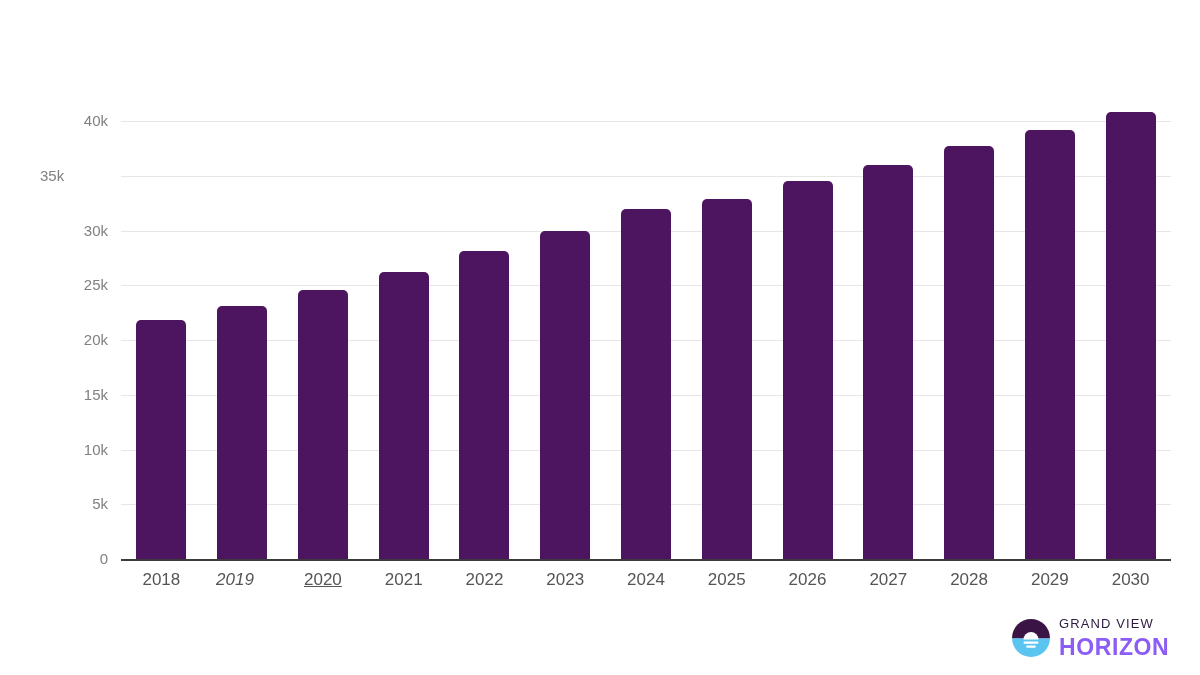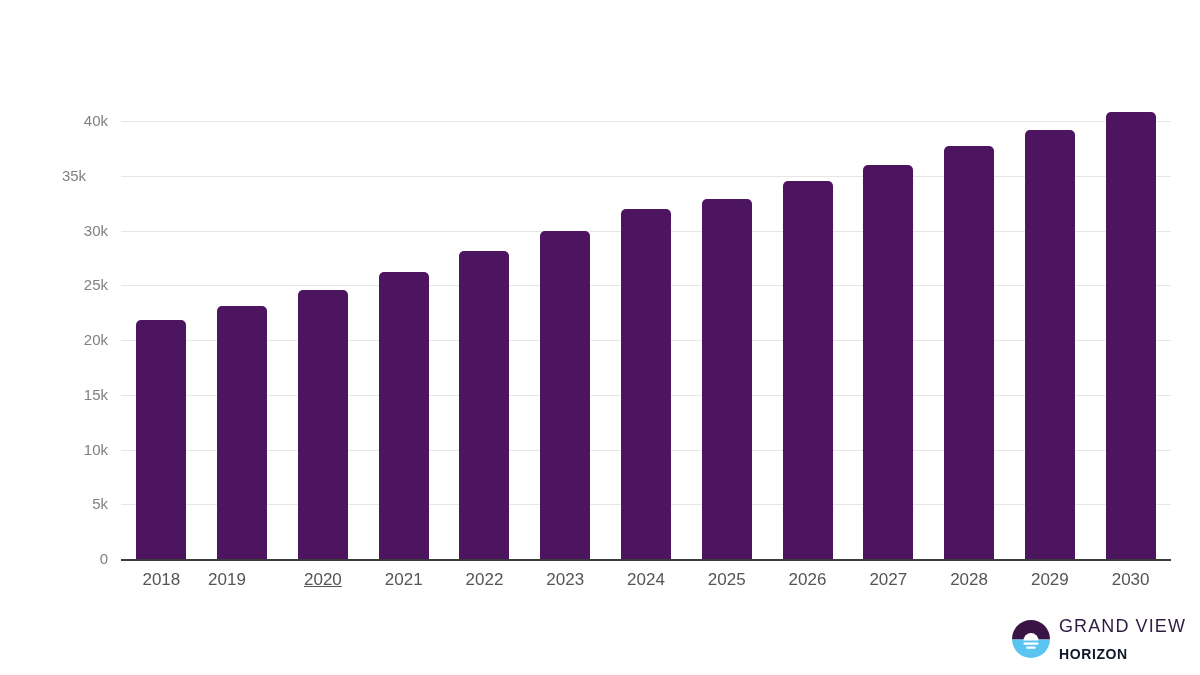--- a/index.html
+++ b/index.html
@@ -131,31 +131,31 @@
     height: 38px;
     flex: 0 0 38px;
   }
   #logo-text {
     display: flex;
     flex-direction: column;
     justify-content: center;
     line-height: 1;
   }
   #logo-line1 {
-    font-size: 18px;
+    font-size: 13px;
     letter-spacing: 1.1px;
     color: #2d1b40;
     font-weight: normal;
   }
   #logo-line2 {
-    font-size: 14px;
+    font-size: 23px;
     letter-spacing: 0.6px;
-    color: #0f172a;
+    color: #8b5cf6;
     font-weight: bold;
-    margin-top: 12px;
+    margin-top: 6px;
   }
 </style>
 </head>
 <body>
 
 <div id="page">
 
 
   <div id="plot">
     <div id="gridlines">
@@ -172,21 +172,21 @@
   </div>
 
   <div id="ytick-layer">
       <div class="ytick-label" style="position: absolute; left: 40px; width: 68px; text-align: right; top: 550px;">0</div>
       <div class="ytick-label" style="position: absolute; left: 40px; width: 68px; text-align: right; top: 495.25px;">5k</div>
       <div class="ytick-label" style="position: absolute; left: 40px; width: 68px; text-align: right; top: 440.5px;">10k</div>
       <div class="ytick-label" style="position: absolute; left: 40px; width: 68px; text-align: right; top: 385.75px;">15k</div>
       <div class="ytick-label" style="position: absolute; left: 40px; width: 68px; text-align: right; top: 331px;">20k</div>
       <div class="ytick-label" style="position: absolute; left: 40px; width: 68px; text-align: right; top: 276.25px;">25k</div>
       <div class="ytick-label" style="position: absolute; left: 40px; width: 68px; text-align: right; top: 221.5px;">30k</div>
-      <div class="ytick-label" style="position: absolute; left: 40px; width: 68px; text-align: center; top: 166.75px;">35k</div>
+      <div class="ytick-label" style="position: absolute; left: 40px; width: 68px; text-align: left; top: 166.75px;">35k</div>
       <div class="ytick-label" style="position: absolute; left: 40px; width: 68px; text-align: right; top: 112px;">40k</div>
     </div>
 
   <div id="bars-layer">
       <div class="bar" title="2018: 21800" style="left: 15.3846px; height: 238.71px; background: rgb(77, 20, 96);"></div>
       <div class="bar" title="2019: 23100" style="left: 96.1538px; height: 252.945px; background: rgb(77, 20, 96);"></div>
       <div class="bar" title="2020: 24600" style="left: 176.923px; height: 269.37px; background: rgb(77, 20, 96);"></div>
       <div class="bar" title="2021: 26200" style="left: 257.692px; height: 286.89px; background: rgb(77, 20, 96);"></div>
       <div class="bar" title="2022: 28100" style="left: 338.462px; height: 307.695px; background: rgb(77, 20, 96);"></div>
       <div class="bar" title="2023: 30000" style="left: 419.231px; height: 328.5px; background: rgb(77, 20, 96);"></div>
@@ -196,21 +196,21 @@
       <div class="bar" title="2027: 36000" style="left: 742.308px; height: 394.2px; background: rgb(77, 20, 96);"></div>
       <div class="bar" title="2028: 37700" style="left: 823.077px; height: 412.815px; background: rgb(77, 20, 96);"></div>
       <div class="bar" title="2029: 39200" style="left: 903.846px; height: 429.24px; background: rgb(77, 20, 96);"></div>
       <div class="bar" title="2030: 40800" style="left: 984.615px; height: 446.76px; background: rgb(77, 20, 96);"></div>
     </div>
 
   <div id="axis-baseline"></div>
 
   <div id="xtick-layer">
       <div class="xtick-label" style="left: 116.385px;">2018</div>
-      <div class="xtick-label" style="left: 182px;">2019</div>
+      <div class="xtick-label" style="left: 190px; font-style: italic;">2019</div>
       <div class="xtick-label" style="left: 277.923px; text-decoration: underline;">2020</div>
       <div class="xtick-label" style="left: 358.692px;">2021</div>
       <div class="xtick-label" style="left: 439.462px;">2022</div>
       <div class="xtick-label" style="left: 520.231px;">2023</div>
       <div class="xtick-label" style="left: 601px;">2024</div>
       <div class="xtick-label" style="left: 681.769px;">2025</div>
       <div class="xtick-label" style="left: 762.538px;">2026</div>
       <div class="xtick-label" style="left: 843.308px;">2027</div>
       <div class="xtick-label" style="left: 924.077px;">2028</div>
       <div class="xtick-label" style="left: 1004.85px;">2029</div>

